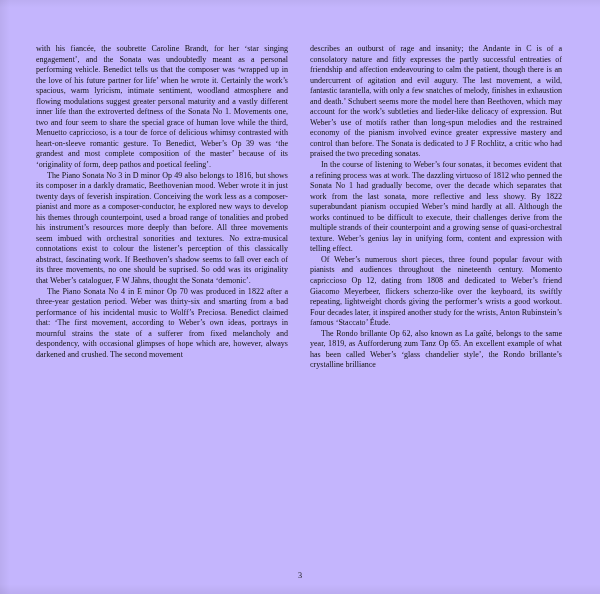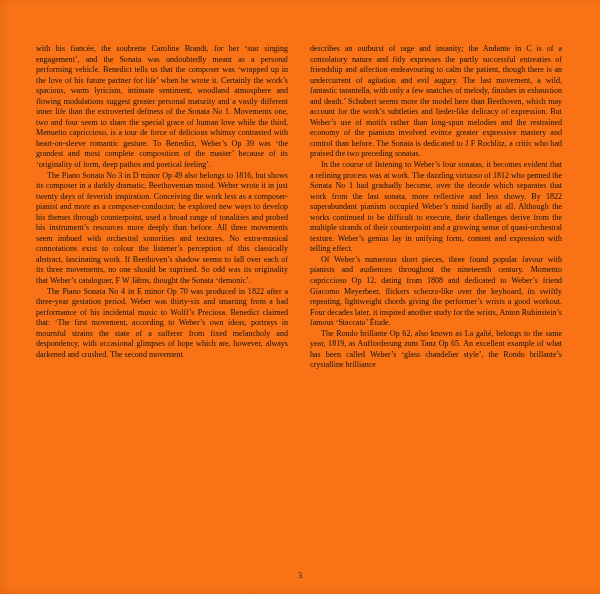--- a/index.html
+++ b/index.html
@@ -11,21 +11,21 @@
     height: 594px;
     background: #ffffff;
     font-family: "Liberation Serif", serif;
     color: #1a1a1a;
     overflow: hidden;
   }
   .page {
     position: relative;
     width: 600px;
     height: 594px;
-    background: #f97316;
+    background: #c4b5fd;
     box-sizing: border-box;
     padding: 44px 36px 28px 36px;
   }
   .columns {
     display: flex;
     flex-direction: row;
     gap: 22px;
     height: 498px;
   }
   .col {

